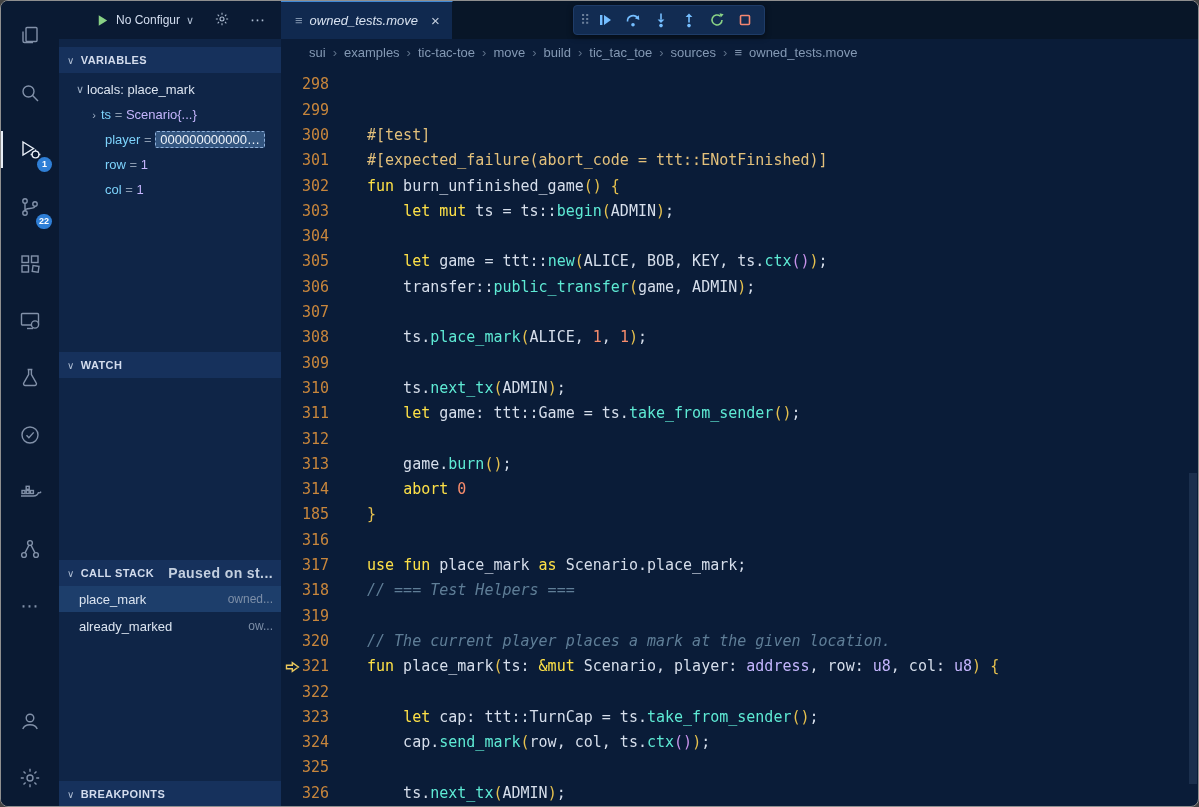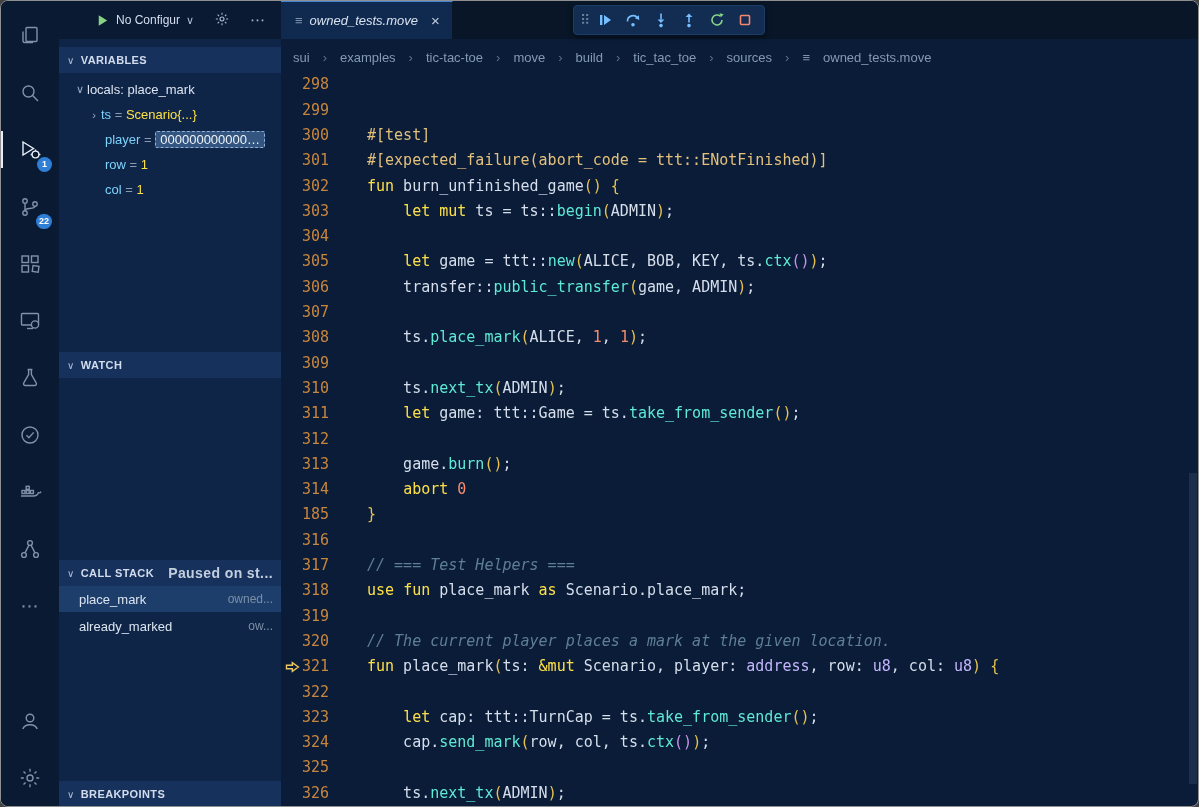--- a/index.html
+++ b/index.html
@@ -30,37 +30,37 @@
   .section-header { position:absolute; left:0; right:0; height:26px; background:#16315c; display:flex; align-items:center; padding:0 8px; font-size:11px; font-weight:bold; color:#d3dced; letter-spacing:.4px; cursor:pointer; }
   .section-header .twisty { margin-right:6px; font-size:10px; font-weight:normal; color:#aebdd2; }
   .section-header .hdr-right { margin-left:auto; font-size:14px; color:#c3cfdf; font-weight:bold; }
   .var-row { position:absolute; left:0; right:0; height:25px; display:flex; align-items:center; font-size:13px; cursor:pointer; }
   .var-row .twisty { color:#9fb0c6; font-size:11px; width:14px; text-align:center; }
   .var-row.scope { padding-left:14px; color:#dbe4f0; }
   .var-row.lvl1 { padding-left:28px; }
   .var-row.lvl2 { padding-left:46px; }
   .var-name { color:#7dd3fc; }
   .var-eq { color:#8b9bb0; white-space:pre; }
-  .var-value { color:#fde047; }
+  .var-value { color:#c4b5fd; }
   .var-value.boxed { background:#33557f; border:1px dashed #8fb0da; border-radius:2px; color:#eef3fa; padding:0 4px; max-width:118px; overflow:hidden; white-space:nowrap; }
   .stack-row { position:absolute; left:0; right:0; height:26px; display:flex; align-items:center; padding:0 8px 0 20px; cursor:pointer; }
   .stack-row.selected { background:#1d3e6b; }
   .frame-name { color:#dbe4f0; }
   .frame-source { margin-left:auto; color:#7d8fa8; font-size:12px; }
   
   .editor-col { flex:1; display:flex; flex-direction:column; min-width:0; position:relative; }
   .tabbar { height:38px; background:#081628; display:flex; position:relative; flex-shrink:0; }
   .tab { display:inline-flex; align-items:center; gap:7px; padding:0 12px 0 14px; background:#10294f; border-top:1px solid #3f87d4; border-right:1px solid #081628; color:#d8e2f0; font-size:13px; cursor:pointer; }
   .tab .file-glyph { color:#7f93ad; font-size:13px; }
   .tab .tab-label { font-style:italic; }
   .tab .tab-close { color:#c3cede; font-size:15px; margin-left:6px; }
   .debug-toolbar { position:absolute; left:292px; top:4px; height:30px; background:#122c52; border:1px solid #1e3c68; border-radius:4px; box-shadow:0 2px 6px rgba(0,0,0,.45); display:flex; align-items:center; padding:0 6px; gap:2px; }
   .dbg-btn { width:26px; height:26px; display:flex; align-items:center; justify-content:center; cursor:pointer; }
   .grip { color:#6b7f9a; font-size:14px; cursor:grab; }
-  .breadcrumbs { height:26px; display:flex; align-items:flex-end; gap:13px; padding-left:12px; font-size:13px; color:#8499b4; background:#0a1c38; flex-shrink:0; }
+  .breadcrumbs { height:26px; display:flex; align-items:center; gap:7px; padding-left:28px; font-size:13px; color:#8499b4; background:#0a1c38; flex-shrink:0; }
   .bc-sep { color:#5d7089; font-size:13px; }
   .bc-file-icon { color:#7f93ad; }
   
   .code-area { flex:1; display:flex; overflow:hidden; position:relative; font-family:"DejaVu Sans Mono", monospace; font-size:15px;align-items:flex-end; }
   .gutter { width:68px; flex-shrink:0; padding-top:8px; }
   .gutter-line { height:25.3px; line-height:25.3px; position:relative; padding-right:20px; text-align:right; color:#c8863c; cursor:pointer; }
   .frame-arrow { position:absolute; left:4px; top:7px; }
   .code-content { flex:1; padding-top:8px; overflow:hidden; }
   .code-line { height:25.3px; line-height:25.3px; white-space:pre; padding-left:18px; color:#d6deeb; }
   .code-line.active { background:#2d4632; }
@@ -359,22 +359,22 @@
           <div class="code-line">&nbsp;</div>
           <div class="code-line"><span class="t-pl">    ts.</span><span class="t-fn">place_mark</span><span class="t-b1">(</span><span class="t-pl">ALICE, </span><span class="t-num">1</span><span class="t-pl">, </span><span class="t-num">1</span><span class="t-b1">)</span><span class="t-pl">;</span></div>
           <div class="code-line">&nbsp;</div>
           <div class="code-line"><span class="t-pl">    ts.</span><span class="t-fn">next_tx</span><span class="t-b1">(</span><span class="t-pl">ADMIN</span><span class="t-b1">)</span><span class="t-pl">;</span></div>
           <div class="code-line"><span class="t-pl">    </span><span class="t-kw">let</span><span class="t-pl"> game: ttt::Game = ts.</span><span class="t-fn">take_from_sender</span><span class="t-b1">()</span><span class="t-pl">;</span></div>
           <div class="code-line">&nbsp;</div>
           <div class="code-line"><span class="t-pl">    game.</span><span class="t-fn">burn</span><span class="t-b1">()</span><span class="t-pl">;</span></div>
           <div class="code-line"><span class="t-pl">    </span><span class="t-kw">abort</span><span class="t-pl"> </span><span class="t-num">0</span></div>
           <div class="code-line"><span class="t-b1">}</span></div>
           <div class="code-line">&nbsp;</div>
+          <div class="code-line"><span class="t-kw">use</span><span class="t-pl"> </span><span class="t-kw">fun</span><span class="t-pl"> place_mark </span><span class="t-kw">as</span><span class="t-pl"> Scenario.place_mark;</span></div>
           <div class="code-line"><span class="t-cm">// === Test Helpers ===</span></div>
-          <div class="code-line"><span class="t-kw">use</span><span class="t-pl"> </span><span class="t-kw">fun</span><span class="t-pl"> place_mark </span><span class="t-kw">as</span><span class="t-pl"> Scenario.place_mark;</span></div>
           <div class="code-line">&nbsp;</div>
           <div class="code-line"><span class="t-cm">// The current player places a mark at the given location.</span></div>
           <div class="code-line"><span class="t-kw">fun</span><span class="t-pl"> place_mark</span><span class="t-b1">(</span><span class="t-pl">ts: </span><span class="t-kw">&amp;mut</span><span class="t-pl"> Scenario, player: </span><span class="t-ty">address</span><span class="t-pl">, row: </span><span class="t-ty">u8</span><span class="t-pl">, col: </span><span class="t-ty">u8</span><span class="t-b1">)</span><span class="t-pl"> </span><span class="t-b1">{</span></div>
           <div class="code-line">&nbsp;</div>
           <div class="code-line"><span class="t-pl">    </span><span class="t-kw">let</span><span class="t-pl"> cap: ttt::TurnCap = ts.</span><span class="t-fn">take_from_sender</span><span class="t-b1">()</span><span class="t-pl">;</span></div>
           <div class="code-line"><span class="t-pl">    cap.</span><span class="t-fn">send_mark</span><span class="t-b1">(</span><span class="t-pl">row, col, ts.</span><span class="t-fn">ctx</span><span class="t-b2">()</span><span class="t-b1">)</span><span class="t-pl">;</span></div>
           <div class="code-line">&nbsp;</div>
           <div class="code-line"><span class="t-pl">    ts.</span><span class="t-fn">next_tx</span><span class="t-b1">(</span><span class="t-pl">ADMIN</span><span class="t-b1">)</span><span class="t-pl">;</span></div>
         </div>
       <div class="scrollbar">

